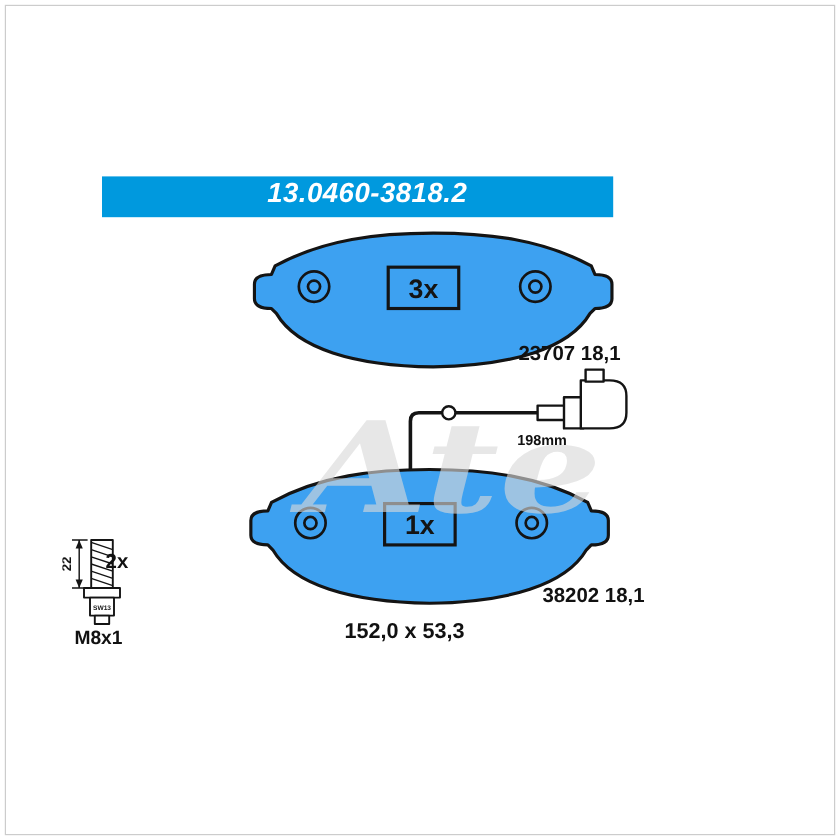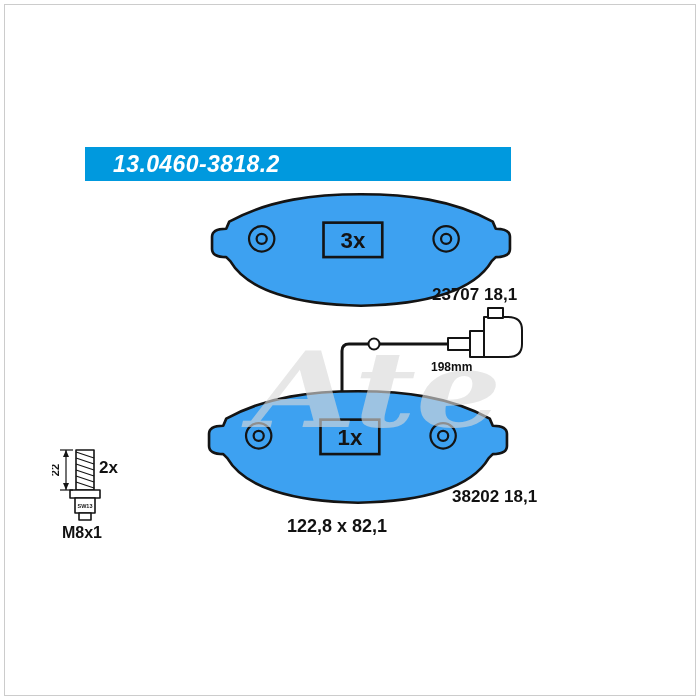--- a/index.html
+++ b/index.html
@@ -5,21 +5,21 @@
   html,body{margin:0;padding:0;background:#fff;}
   #canvas{
     position:relative;width:700px;height:700px;background:#ffffff;
     overflow:hidden;font-family:"Liberation Sans",sans-serif;
   }
   .frame{position:absolute;inset:4px;border:1px solid #cccccc;z-index:0;}
   .header{
     position:absolute;left:85px;top:147px;width:426px;height:34px;
     background:#0099de;color:#ffffff;display:flex;align-items:center;
     justify-content:space-between;padding:0 12px 0 28px;box-sizing:border-box;
-    font-weight:700;font-style:italic;font-size:23px;letter-spacing:.4px;z-index:4;
+    font-weight:700;font-style:italic;font-size:23px;letter-spacing:.4px;z-index:4;flex-direction:column;
   }
   .watermark{
     position:absolute;left:252px;top:338px;z-index:3;
     font-family:"DejaVu Serif",serif;font-style:italic;font-weight:700;
     font-size:105px;line-height:1;color:#d9d9d9;opacity:.62;
     transform:scaleX(1.28);transform-origin:left center;white-space:nowrap;
   }
   svg{position:absolute;}
   .layer1{z-index:1}.layer2{z-index:2}
   .pad-body{fill:#3da1f1;stroke:#141414;stroke-width:2.6;stroke-linejoin:round;}
@@ -108,17 +108,17 @@
       <line class="dim" x1="14" y1="2" x2="14" y2="42"></line>
       <polygon class="dim-arrow" points="14,2 11,9 17,9"></polygon>
       <polygon class="dim-arrow" points="14,42 11,35 17,35"></polygon>
     </g>
     <text class="svg-small-text" transform="translate(7,22) rotate(-90)" x="0" y="0" font-size="11">22</text>
   </svg>
 
   <div class="lbl" style="left:432px;top:285px;">23707 18,1</div>
   <div class="lbl" style="left:431px;top:360px;font-size:12px;">198mm</div>
   <div class="lbl" style="left:452px;top:487px;">38202 18,1</div>
-  <div class="lbl" style="left:287px;top:516px;font-size:18px;">122,8 x 82,1</div>
-  <div class="lbl" style="left:99px;top:458px;">2x</div>
+  <div class="lbl" style="left:287px;top:516px;font-size:18px;">152,0 x 53,3</div>
+  <div class="lbl" style="left:88px;top:458px;">2x</div>
   <div class="lbl" style="left:58px;top:524px;width:48px;text-align:center;font-size:16px;">M8x1</div>
 
 </div>
 
 </body></html>

